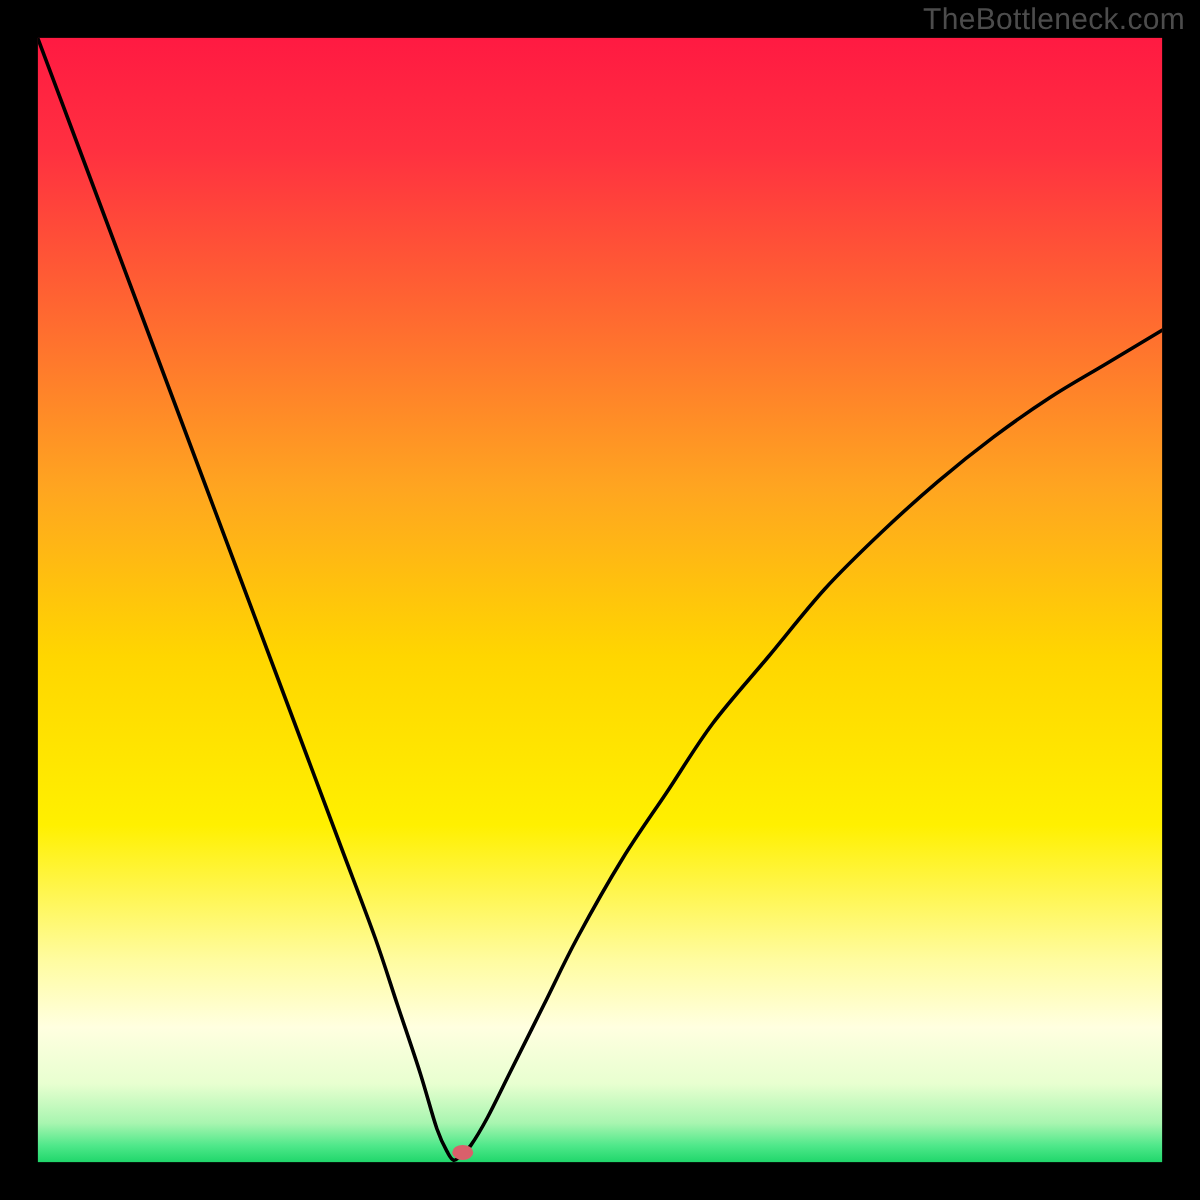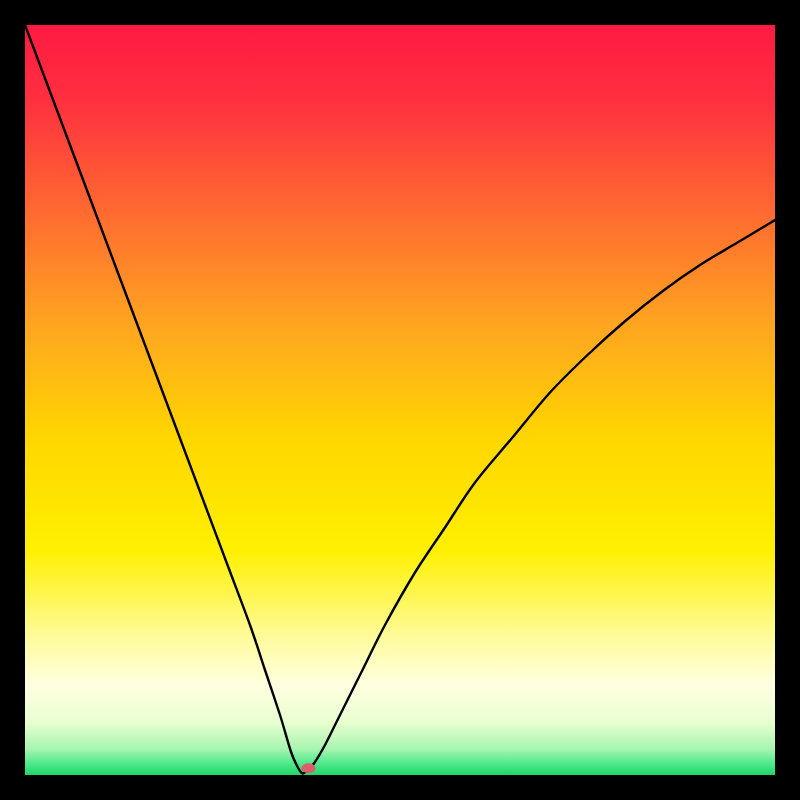--- a/index.html
+++ b/index.html
@@ -56,13 +56,14 @@
             <stop offset="96.5%" stop-color="#a8f5b0"></stop>
             <stop offset="98.5%" stop-color="#4fe88a"></stop>
             <stop offset="100%" stop-color="#1fd66a"></stop>
           </linearGradient>
       </defs>
       <rect id="bg-rect" x="0" y="0" width="750" height="750" fill="url(#bg-grad)"></rect>
       <path id="curve" fill="none" stroke="#000" stroke-width="2.4" stroke-linejoin="round" stroke-linecap="round" d="M 0 0 C 3.75 10, 15 40, 22.5 60 C 30 80, 37.5 100, 45 120 C 52.5 140, 60 160, 67.5 180 C 75 200, 82.5 219.99999999999994, 90 239.99999999999994 C 97.5 259.99999999999994, 105 280, 112.5 300 C 120 320, 127.5 340, 135 360 C 142.5 380, 150 400, 157.5 420 C 165 440, 172.5 460, 180 480 C 187.5 500, 195 520, 202.5 540 C 210 560, 218.75 582.5, 225 600 C 231.25 617.5, 235 630, 240 645 C 245 660, 250.62500000000003 676.25, 255.00000000000003 690 C 259.375 703.75, 263.125 718.5, 266.25 727.5 C 269.375 736.5, 271.875 740.5, 273.75 744 C 275.625 747.5, 276.25 748.125, 277.5 748.5 C 278.75 748.875, 279.375 747.875, 281.25 746.25 C 283.125 744.625, 285.625 743.125, 288.75 738.75 C 291.875 734.375, 295.625 728.125, 300 720 C 304.375 711.875, 308.75 702.5, 315 690 C 321.25 677.5, 330 660, 337.5 645 C 345 630, 351.25 616.25, 360 600 C 368.75 583.75, 380 563.75, 390 547.5 C 400 531.25, 410.00000000000006 517.5, 420.00000000000006 502.5 C 430.00000000000006 487.5, 438.75 472.5, 450 457.5 C 461.25 442.5, 475 427.5, 487.5 412.5 C 500 397.5, 512.5 381.25, 525 367.5 C 537.5 353.75, 550 341.87499999999994, 562.5 329.99999999999994 C 575 318.12499999999994, 587.5 306.875, 600 296.25 C 612.5 285.625, 625 275.625, 637.5 266.25 C 650 256.875, 662.5 248.12499999999994, 675 239.99999999999994 C 687.5 231.87499999999994, 700 225, 712.5 217.5 C 725 210, 743.75 198.75, 750 195"></path>
       <ellipse id="marker" rx="7" ry="5" cx="283.49999999999994" cy="743.25" fill="#d9606b"></ellipse>
     </svg>
   </div>
+  <div class="watermark">TheBottleneck.com</div>
 </div>
 
 </body></html>

